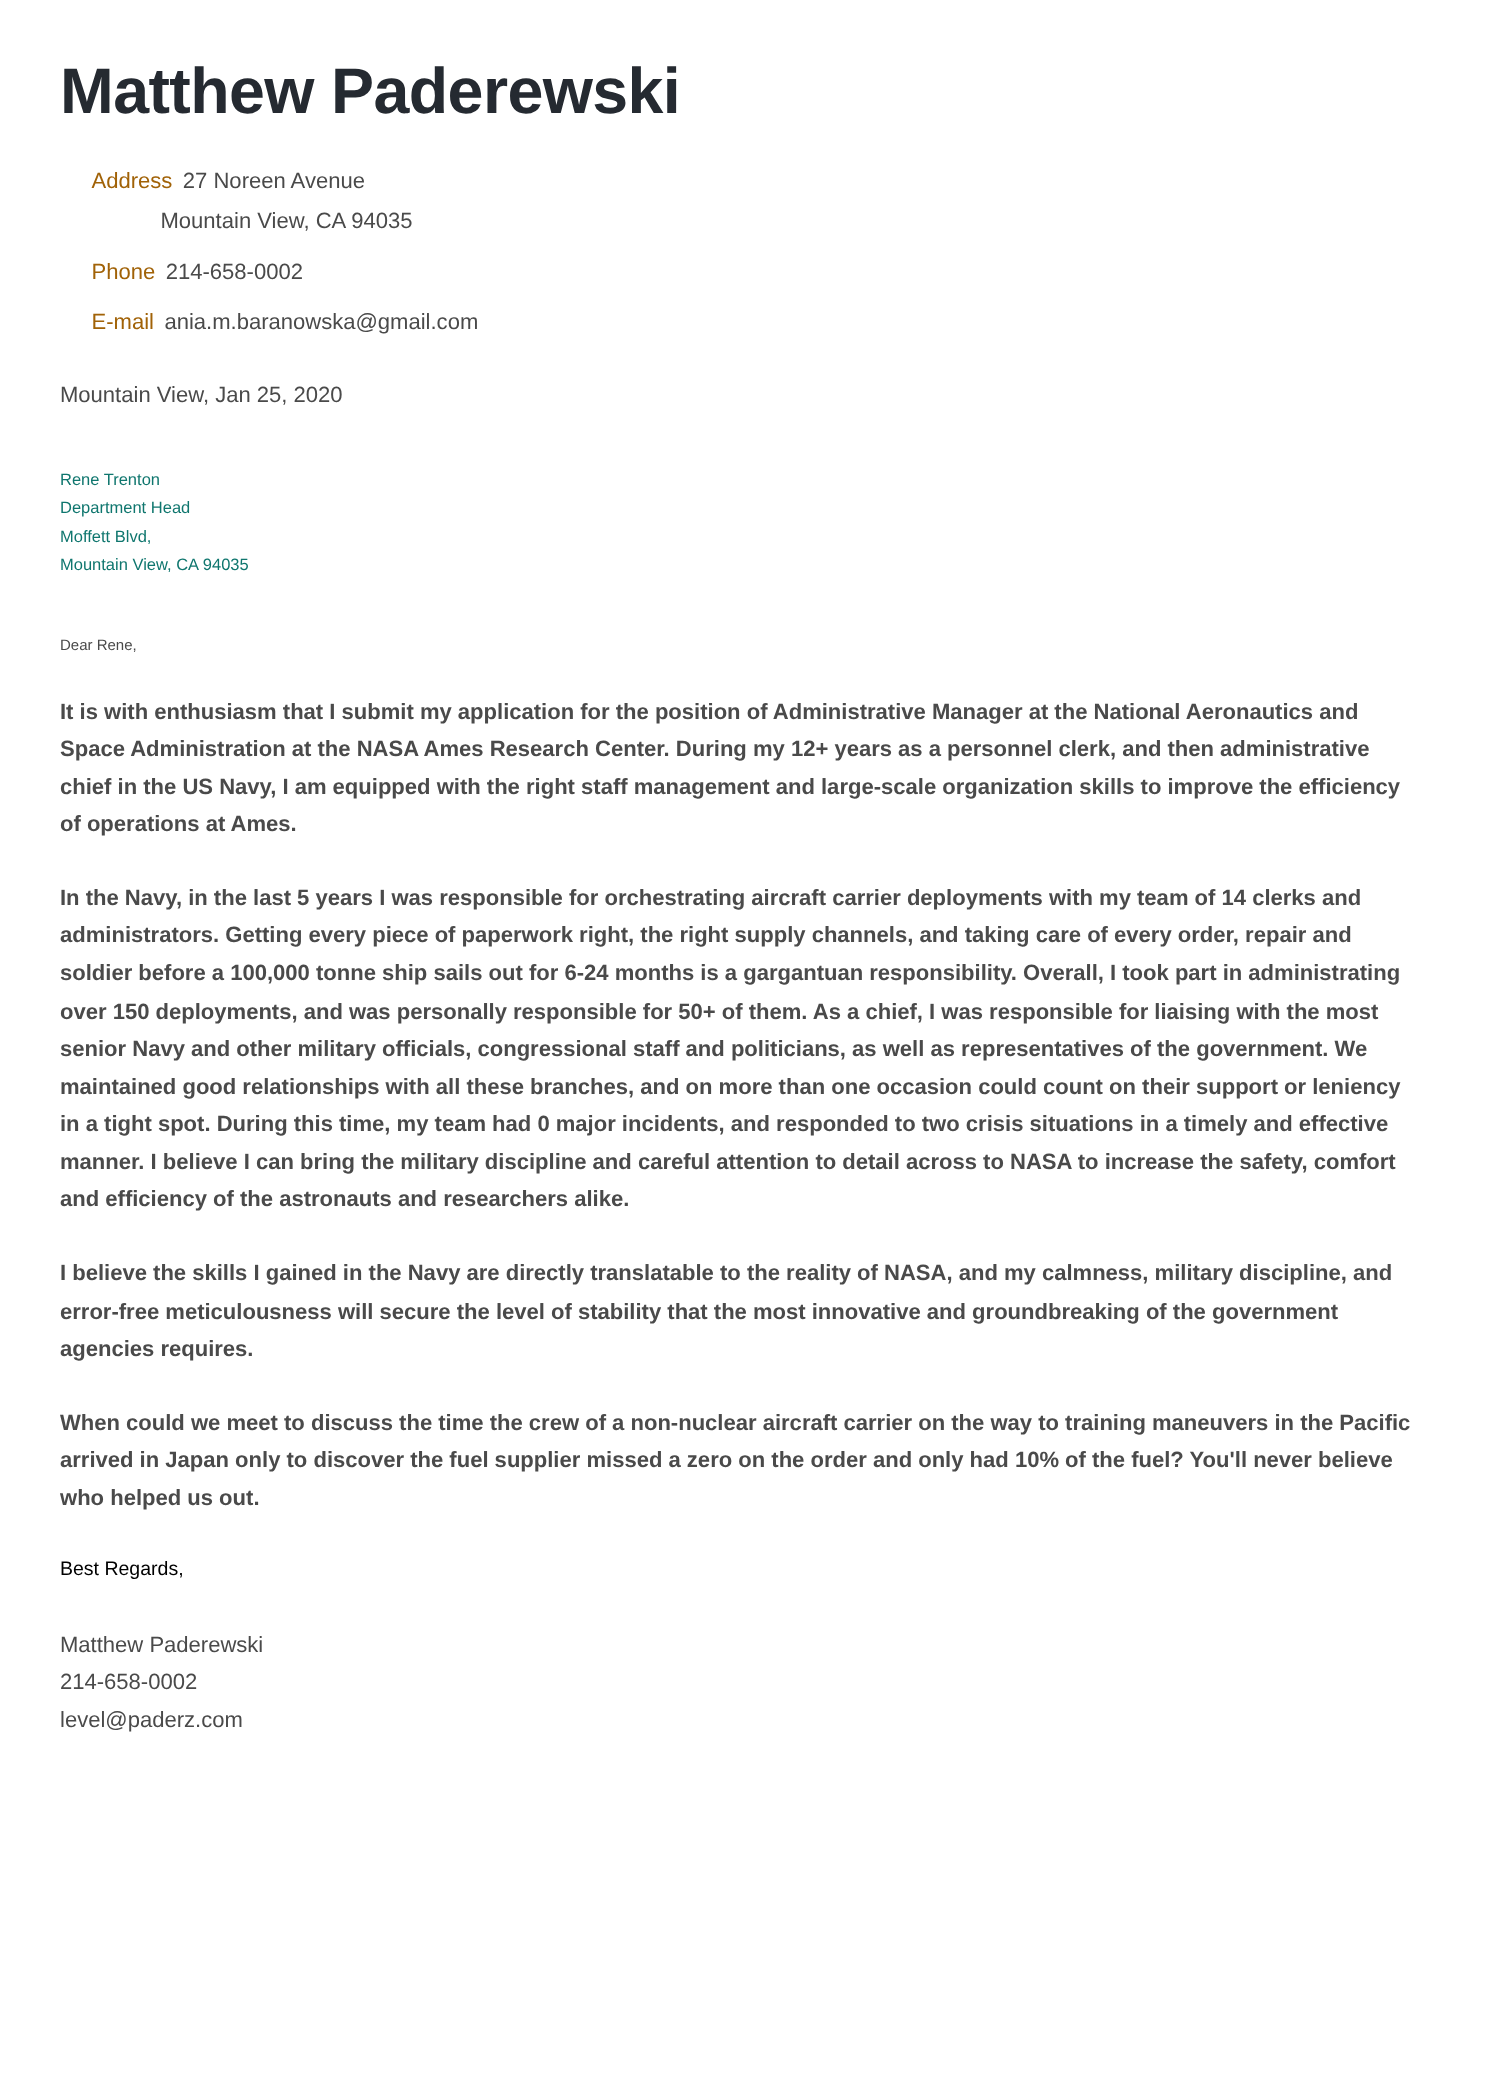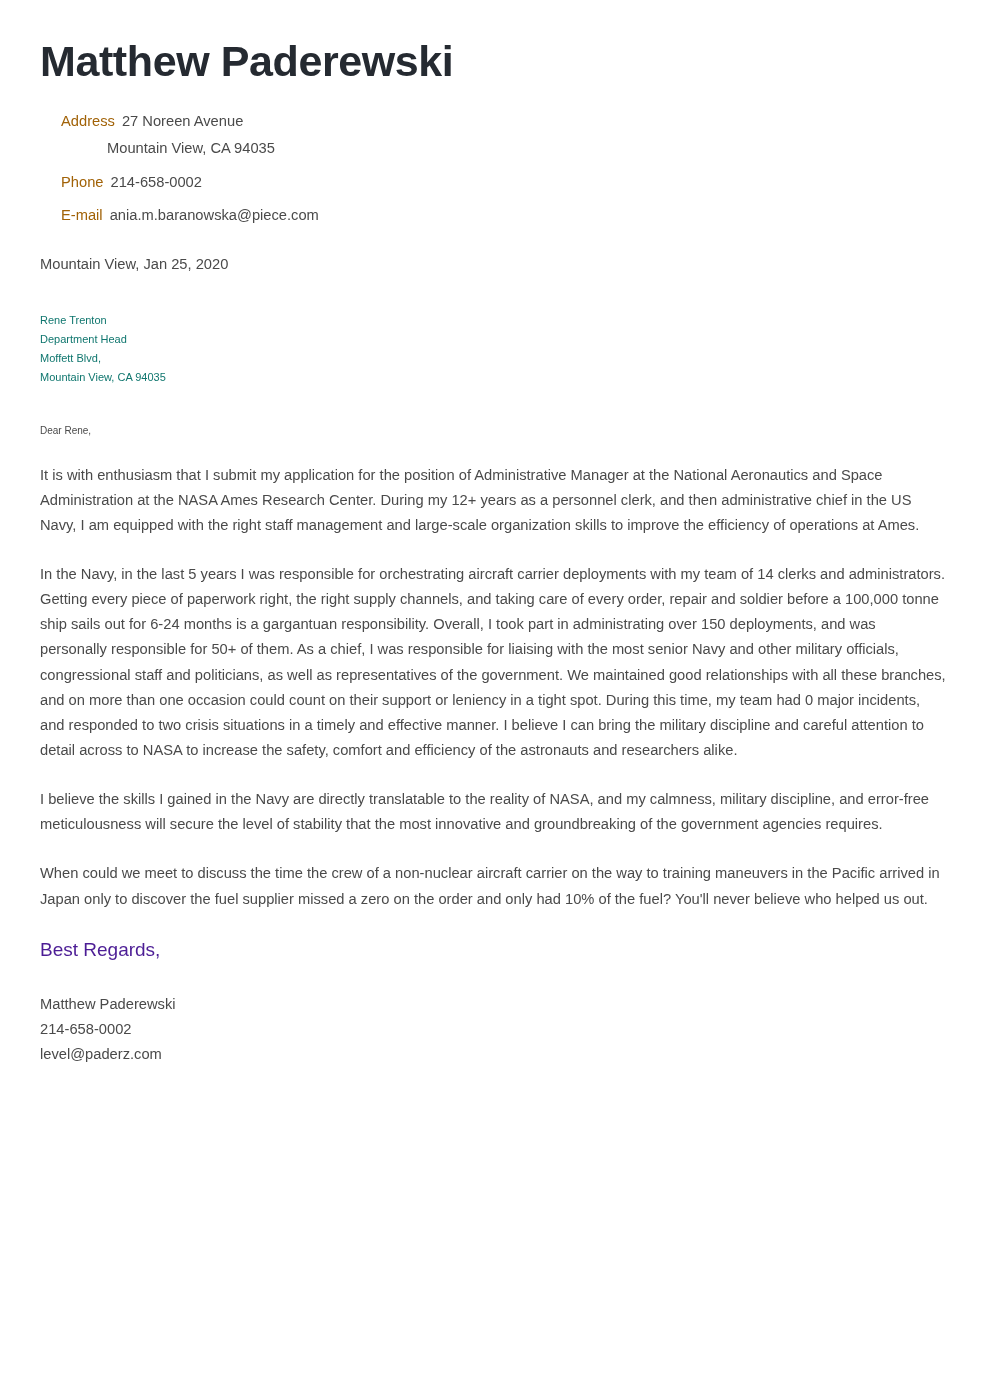--- a/index.html
+++ b/index.html
@@ -95,28 +95,29 @@
   
   .body-block {
     margin-top: 26px;
   }
   .body-paragraph {
     font-size: 14.7px;
     color: #4a4a4a;
     line-height: 1.71;
     margin: 0 0 24px 0;
     text-align: left;
+    font-weight: bold;
   }
   .body-paragraph:last-child { margin-bottom: 0; }
 
   
   .closing {
     margin-top: 26px;
-    font-size: 19px;
-    color: #4c1d95;
+    font-size: 13px;
+    color: #000000;
     line-height: 1.3;
   }
   .signature-block {
     margin-top: 30px;
   }
   .signature-line {
     font-size: 14.7px;
     color: #4a4a4a;
     line-height: 1.7;
   }
@@ -134,21 +135,21 @@
       <div class="contact-row">
         <span class="contact-label">Address</span><span class="contact-value">27 Noreen Avenue</span>
         <span class="contact-subline">Mountain View, CA 94035</span>
       </div>
 
       <div class="contact-row">
         <span class="contact-label">Phone</span><span class="contact-value">214-658-0002</span>
       </div>
 
       <div class="contact-row">
-        <span class="contact-label">E-mail</span><span class="contact-value">ania.m.baranowska@piece.com</span>
+        <span class="contact-label">E-mail</span><span class="contact-value">ania.m.baranowska@gmail.com</span>
       </div>
 
     </div>
 
     <div class="date-line">Mountain View, Jan 25, 2020</div>
 
     <div class="recipient-block">
       <div class="recipient-line">Rene Trenton</div>
       <div class="recipient-line">Department Head</div>
       <div class="recipient-line">Moffett Blvd,</div>

